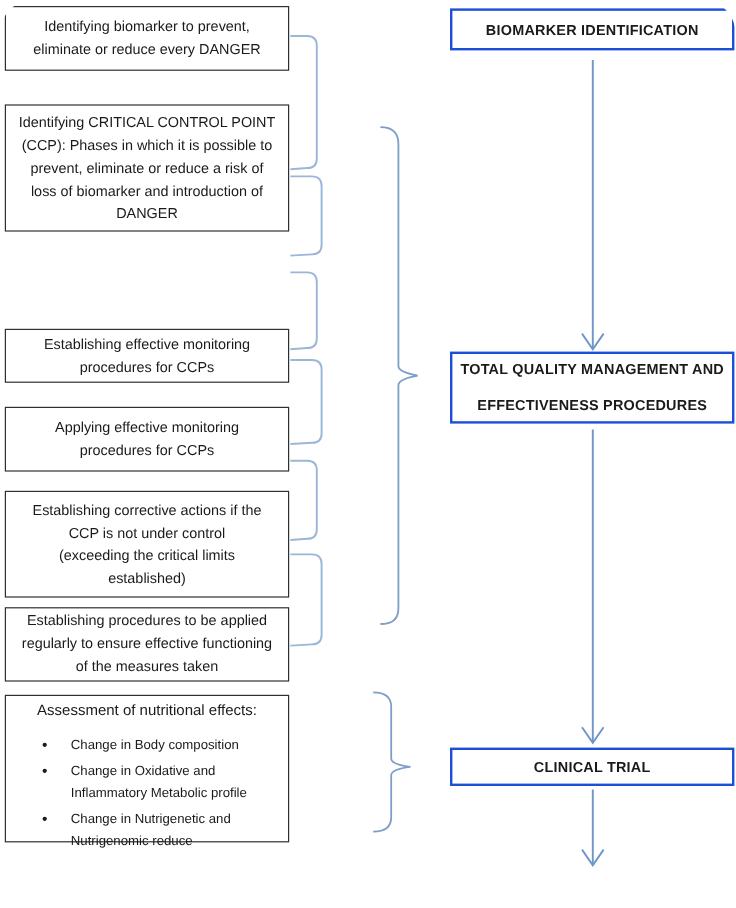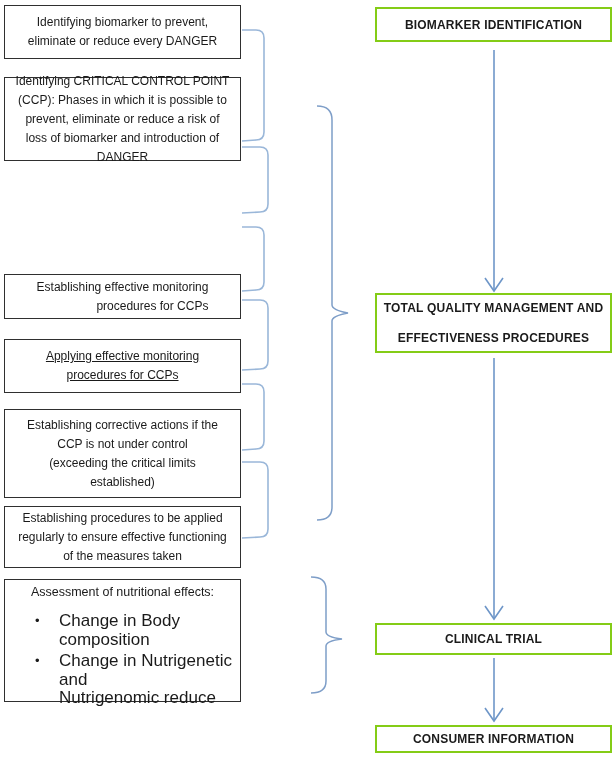--- a/index.html
+++ b/index.html
@@ -3,41 +3,42 @@
 <meta charset="utf-8">
 <style>
   html,body{margin:0;padding:0;background:#ffffff;}
   .canvas{
     position:relative;
     width:613px;height:757px;
     background:#ffffff;
     font-family:"Liberation Sans", sans-serif;
     color:#1a1a1a;
     overflow:hidden;
+    border-radius:28px;
   }
   .connectors{position:absolute;left:0;top:0;width:613px;height:757px;}
   .box{
     position:absolute;
     box-sizing:border-box;
     background:#ffffff;
     display:flex;
     align-items:center;
     justify-content:center;
     text-align:center;
   }
   .left-box{
     left:4px;width:237px;
     border:1.5px solid #2f2f2f;
     font-size:12px;
     line-height:19px;
   }
   .left-box .txt{white-space:pre-line;padding:2px 6px;}
   .right-box{
     left:375px;width:237px;
-    border:2px solid #84cc16;
+    border:2px solid #1d4ed8;
     font-size:12px;
     font-weight:bold;
     letter-spacing:.2px;
   }
   .right-box .txt{white-space:pre-line;padding:0 4px;}
   .right-box.tall .txt{line-height:30px;}
   .assessment{
     flex-direction:column;
     align-items:stretch;
     justify-content:flex-start;
@@ -51,21 +52,21 @@
   }
   .assessment ul{
     margin:0;
     padding:0 6px 0 30px;
     list-style:none;
     text-align:left;
   }
   .assessment li{
     position:relative;
     padding-left:24px;
-    font-size:17px;
+    font-size:11px;
     line-height:18.5px;
     white-space:pre-line;
     margin-bottom:3px;
   }
   .assessment li::before{
     content:"\2022";
     position:absolute;
     left:0;top:0;
     font-size:13px;
   }
@@ -99,71 +100,70 @@
       <path d="M494 658 L494 720"></path>
       <path d="M485 708 L494 721 L503 708"></path>
     </g>
   </svg>
 
   <div class="box left-box" style="top:5px;height:54px;">
     <span class="txt">Identifying biomarker to prevent,
 eliminate or reduce every DANGER</span>
   </div>
 
-  <div class="box left-box" style="top:77px;height:84px;">
+  <div class="box left-box" style="top:87px;height:106px;">
     <span class="txt">Identifying CRITICAL CONTROL POINT
 (CCP): Phases in which it is possible to
 prevent, eliminate or reduce a risk of
 loss of biomarker and introduction of
 DANGER</span>
   </div>
 
 
-  <div class="box left-box" style="top:274px;height:45px;text-align:right;">
+  <div class="box left-box" style="top:274px;height:45px;">
     <span class="txt">Establishing effective monitoring
 procedures for CCPs</span>
   </div>
 
-  <div class="box left-box" style="top:339px;height:54px;text-decoration:underline;">
+  <div class="box left-box" style="top:339px;height:54px;">
     <span class="txt">Applying effective monitoring
 procedures for CCPs</span>
   </div>
 
   <div class="box left-box" style="top:409px;height:89px;">
     <span class="txt">Establishing corrective actions if the
 CCP is not under control
 (exceeding the critical limits
 established)</span>
   </div>
 
-  <div class="box left-box" style="top:506px;height:62px;">
+  <div class="box left-box" style="top:506px;height:62px;align-items:flex-end;">
     <span class="txt">Establishing procedures to be applied
 regularly to ensure effective functioning
 of the measures taken</span>
   </div>
 
   <div class="box left-box assessment" style="top:579px;height:123px;">
     <div class="title">Assessment of nutritional effects:</div>
     <ul>
       <li>Change in Body composition</li>
+      <li>Change in Oxidative and
+Inflammatory Metabolic profile</li>
       <li>Change in Nutrigenetic and
 Nutrigenomic reduce</li>
     </ul>
   </div>
 
   <div class="box right-box" style="top:7px;height:35px;">
     <span class="txt">BIOMARKER IDENTIFICATION</span>
   </div>
 
   <div class="box right-box" style="top:623px;height:32px;">
     <span class="txt">CLINICAL TRIAL</span>
   </div>
 
   <div class="box right-box tall" style="top:293px;height:60px;">
     <span class="txt">TOTAL QUALITY MANAGEMENT AND
 EFFECTIVENESS PROCEDURES</span>
   </div>
 
-  <div class="box right-box" style="top:725px;height:28px;">
-    <span class="txt">CONSUMER INFORMATION</span>
-  </div>
 
 </div>
 
 </body></html>

